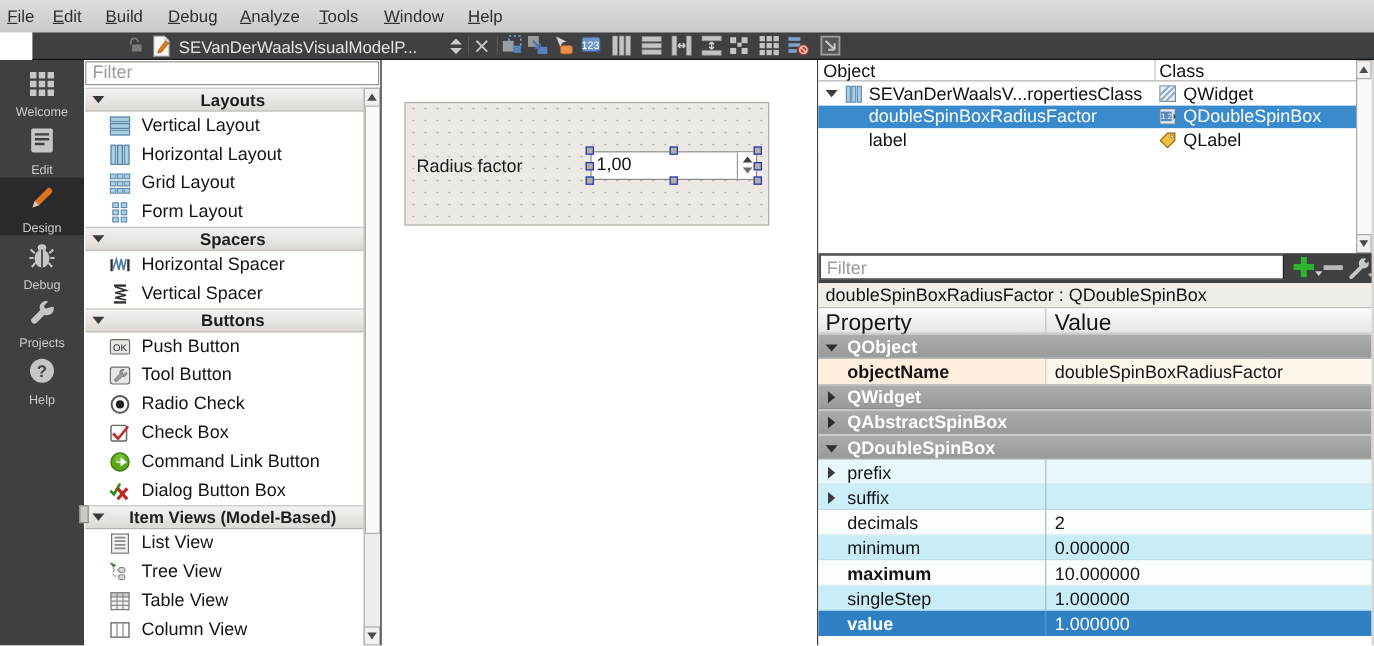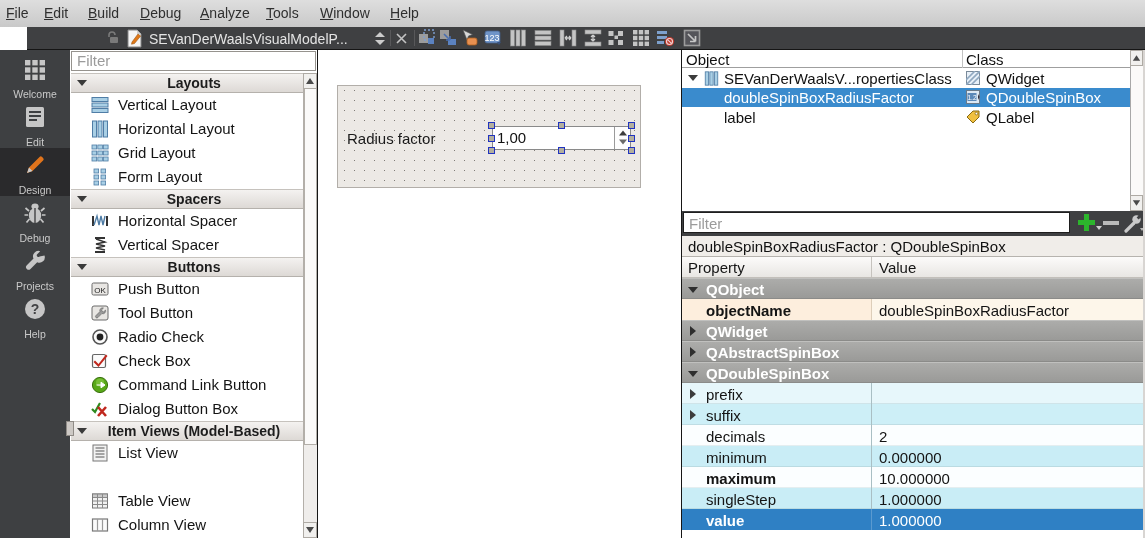--- a/index.html
+++ b/index.html
@@ -347,20 +347,29 @@
   <div class="cat" style="top:371px"><div class="tri"></div>Item Views (Model-Based)</div>
   <div class="witem" style="top:391px">
       <svg width="18" height="18" viewBox="0 0 18 18">
         <rect x="2" y="1" width="14" height="16" fill="#f2f2f2" stroke="#777" stroke-width="1"></rect>
         <g stroke="#8a8a8a" stroke-width="1.4">
           <path d="M4.5 4 h9 M4.5 7 h9 M4.5 10 h9 M4.5 13 h9"></path>
         </g>
       </svg>
       <span class="wtxt">List View</span>
     </div>
+  <div class="witem" style="top:415px">
+      <svg width="18" height="18" viewBox="0 0 18 18">
+        <path d="M3.5 2 v10 h4 M3.5 7 h4" stroke="#9a9a9a" stroke-width="1.2" fill="none" stroke-dasharray="1.5 1.2"></path>
+        <path d="M1 1 l4.5 2.2 -2.3 1.1 z" fill="#2e8a1e" stroke="#1d5c10" stroke-width="0.5"></path>
+        <rect x="8" y="5" width="5" height="4" rx="1" fill="#d8d8d8" stroke="#777" stroke-width="0.8"></rect>
+        <rect x="8" y="11" width="5" height="4" rx="1" fill="#d8d8d8" stroke="#777" stroke-width="0.8"></rect>
+      </svg>
+      <span class="wtxt">Tree View</span>
+    </div>
   <div class="witem" style="top:439px">
       <svg width="18" height="18" viewBox="0 0 18 18">
         <rect x="1.5" y="2" width="15" height="14" fill="#f2f2f2" stroke="#777" stroke-width="1"></rect>
         <rect x="1.5" y="2" width="15" height="3.5" fill="#c9c9c9" stroke="#777" stroke-width="0.8"></rect>
         <path d="M6.5 2 v14 M11.5 2 v14 M1.5 9 h15 M1.5 12.5 h15" stroke="#8a8a8a" stroke-width="1"></path>
       </svg>
       <span class="wtxt">Table View</span>
     </div>
   <div class="witem" style="top:463px">
       <svg width="18" height="18" viewBox="0 0 18 18">
@@ -487,21 +496,21 @@
       <circle cx="13.5" cy="5.5" r="4.2" fill="#c9c9c9"></circle>
       <rect x="12.2" y="-2" width="2.8" height="6" fill="#3f4042" transform="rotate(45 13.5 5.5)"></rect>
       <path d="M17 14 h4 l-2 3 z" fill="#b9b9b9"></path>
     </svg>
   </div>
 
   <div id="proppane" style="position:absolute;left:0;top:186px;width:461px;height:302px">
     <div style="position:absolute;left:0;top:0;width:461px;height:21px;background:#f0ede9;border-bottom:1px solid #b6b3ae;font-size:15px;color:#111">
         <span style="position:absolute;left:6px;top:2px">doubleSpinBoxRadiusFactor : QDoubleSpinBox</span>
       </div>
-    <div style="position:absolute;left:0;top:21px;width:461px;height:21px;background:linear-gradient(#fcfbfa,#e8e6e3);border-bottom:1px solid #c2bfba;font-size:15px;color:#141414">
+    <div style="position:absolute;left:0;top:21px;width:461px;height:21px;background:linear-gradient(#fcfbfa,#e8e6e3);border-bottom:1px solid #c2bfba;font-size:19px;color:#141414">
       <span style="position:absolute;left:6px;top:2px">Property</span>
       <span style="position:absolute;left:197px;top:2px">Value</span>
       <div style="position:absolute;left:189px;top:0;width:1px;height:20px;background:#c6c3be"></div>
     </div>
     <div class="grow" style="top:42px">
         <div class="trirow tri-d" style="left:6px;top:8px;border-top-color:#2e2e2e"></div>
         <span class="gname">QObject</span>
       </div>
     <div class="prow" style="top:63px;background:#fdf6ea">
       <div style="position:absolute;left:0;top:0;width:189px;height:21px;background:#fdeedd"></div>

